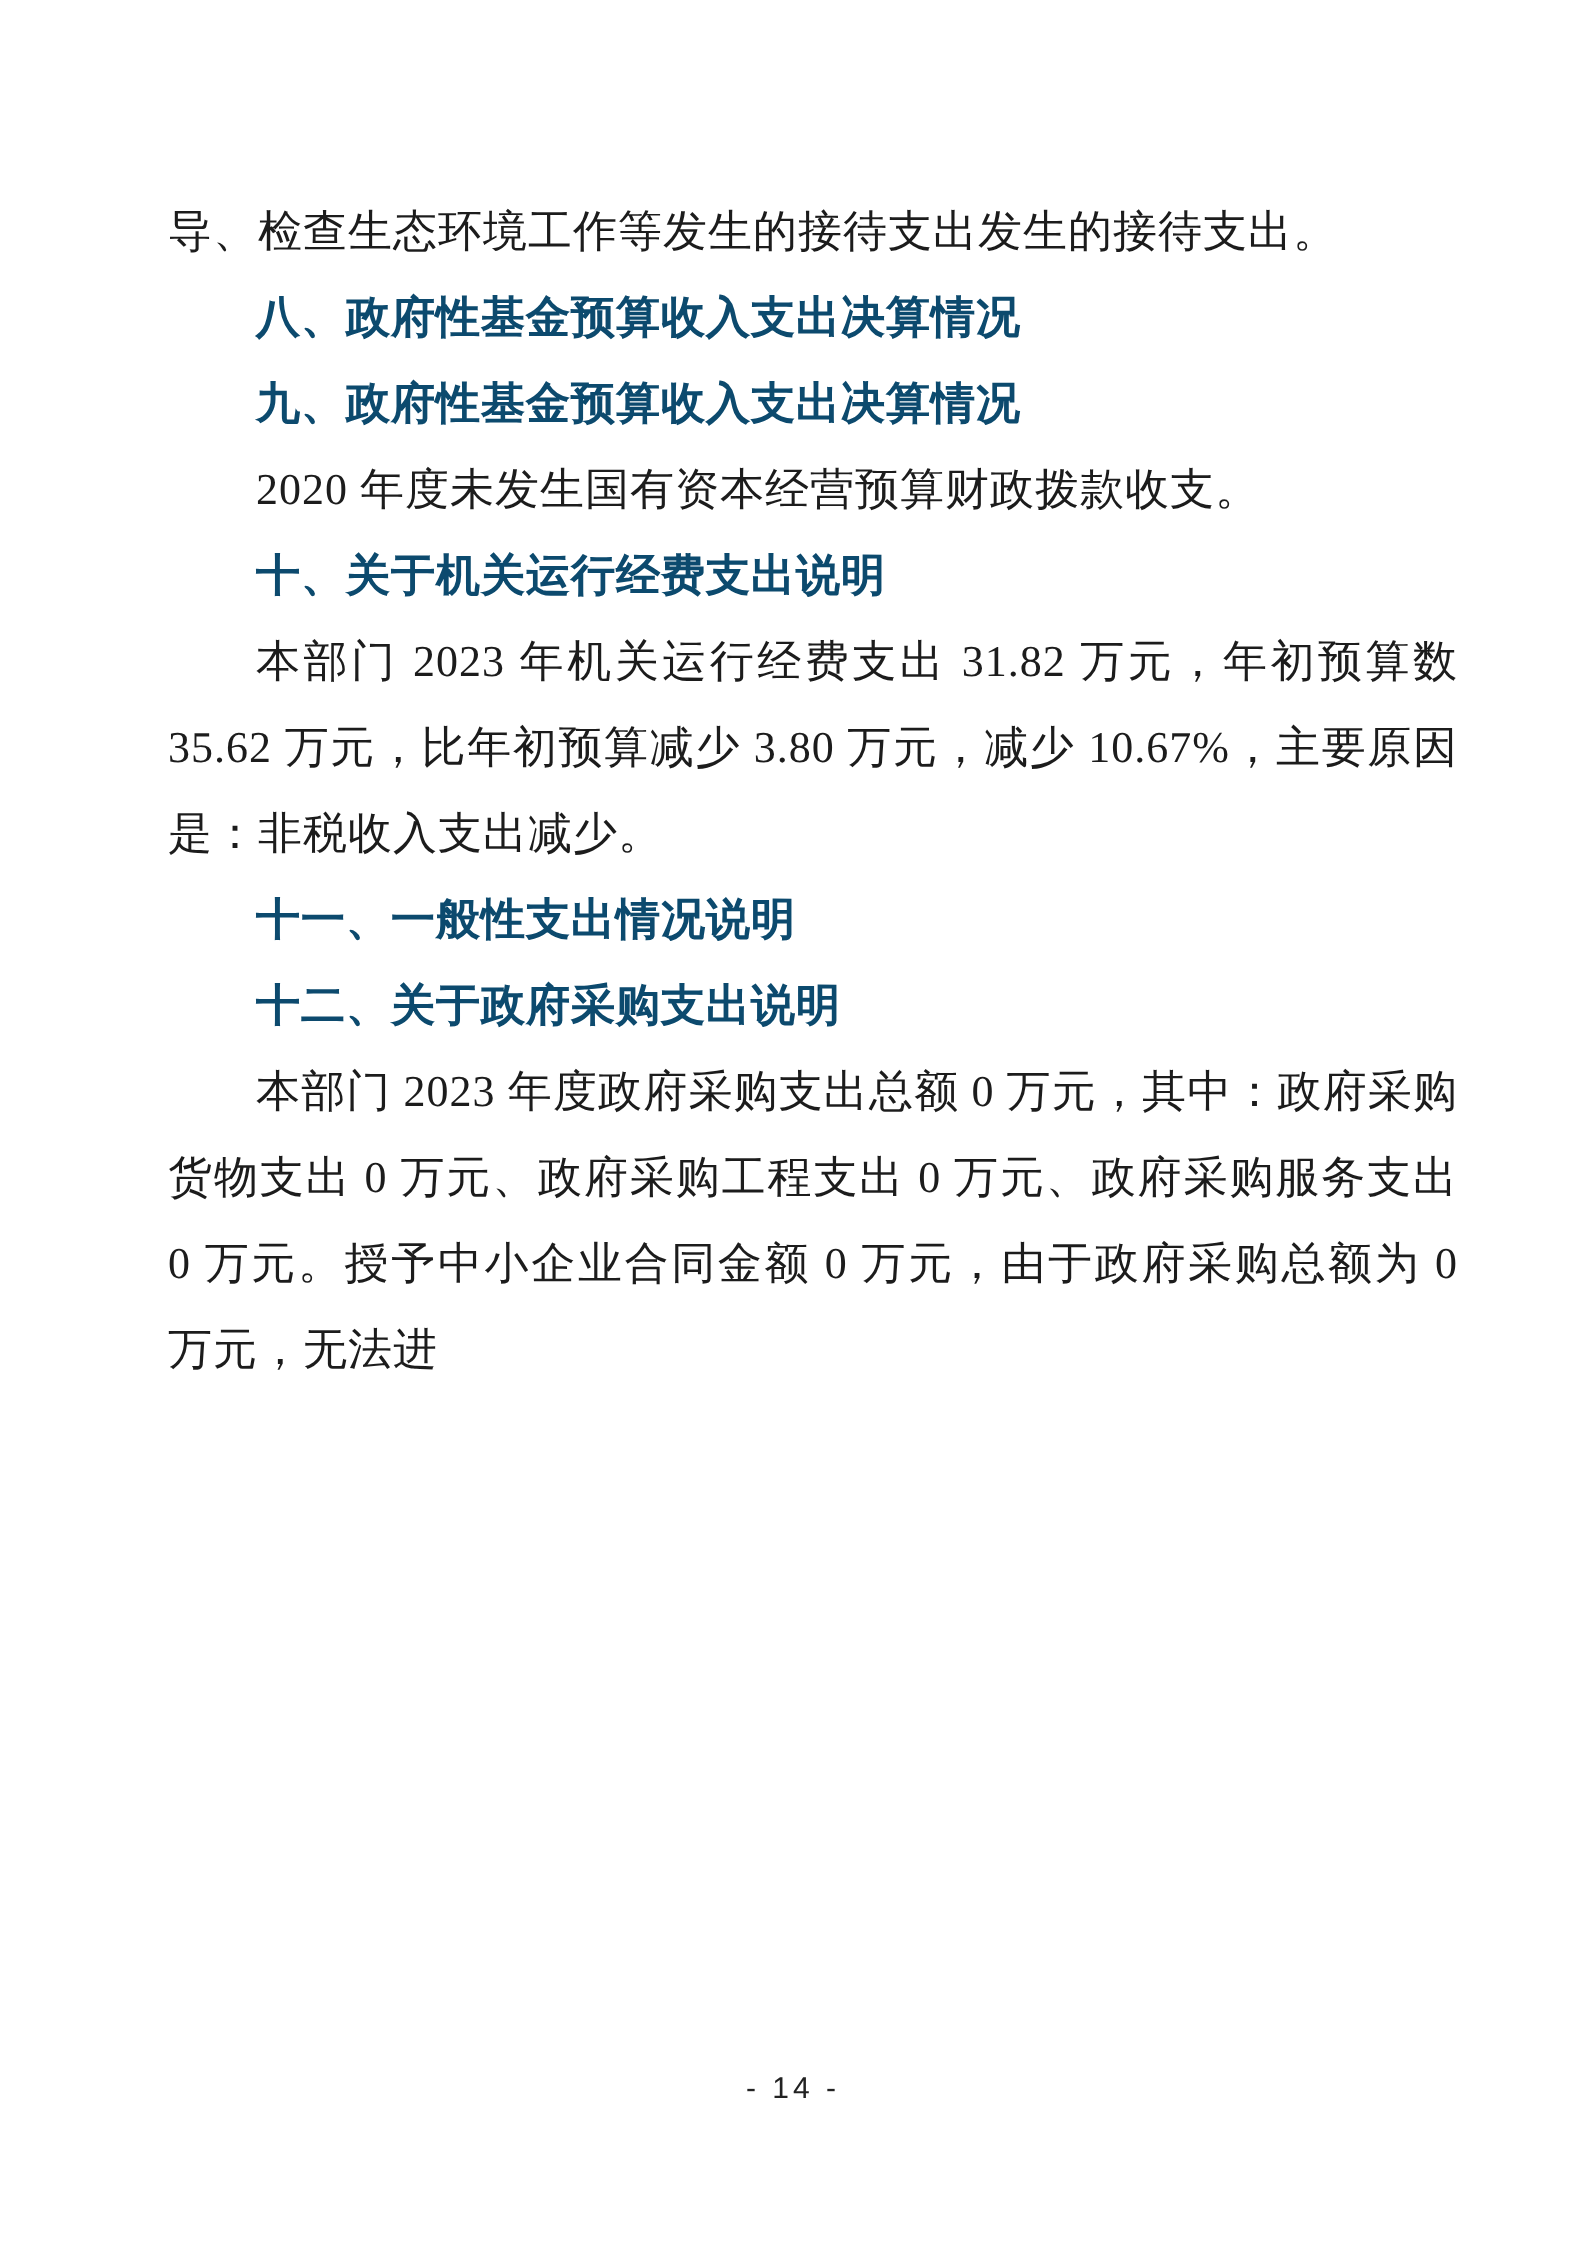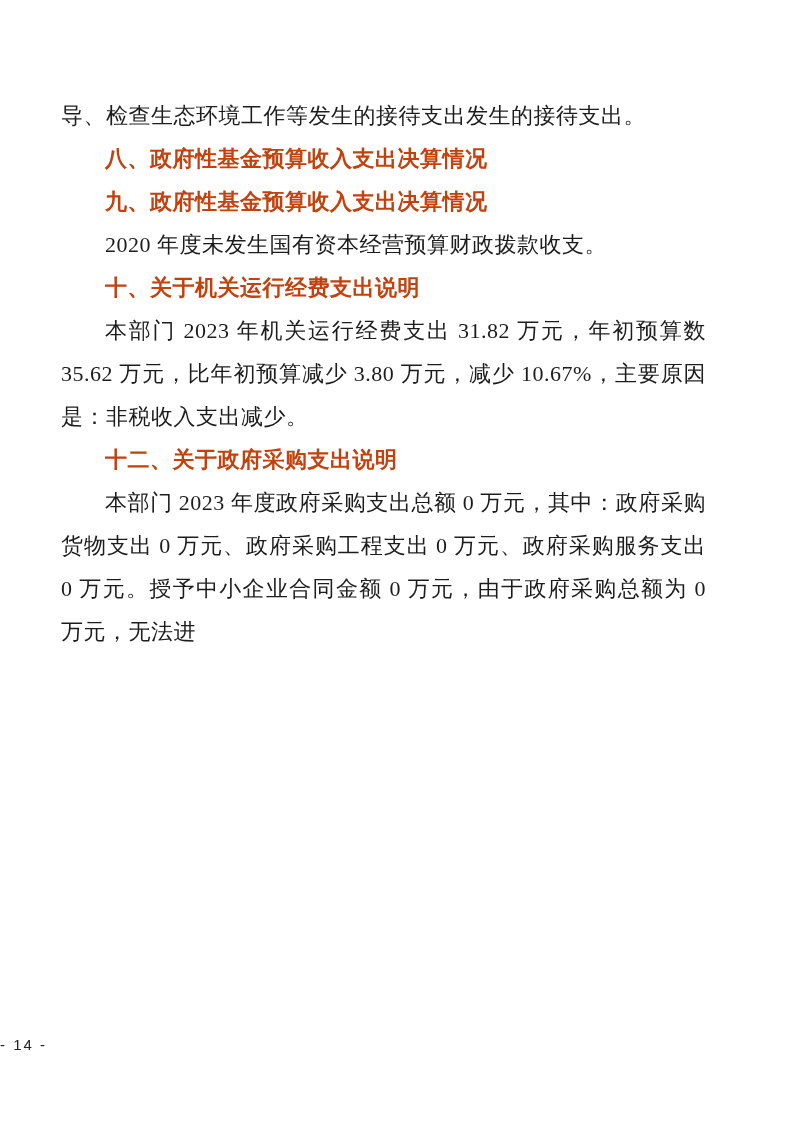--- a/index.html
+++ b/index.html
@@ -14,64 +14,66 @@
     margin: 0 auto;
     background: #ffffff;
     overflow: hidden;
     box-sizing: border-box;
     color: #1c1c1c;
     font-family: "Liberation Serif", "DejaVu Serif", serif;
   }
   .content {
     position: absolute;
     top: 94px;
-    left: 61px;
+    left: 84px;
     width: 645px;
     font-size: 22px;
     line-height: 43px;
     letter-spacing: 0.5px;
   }
   .content p {
     margin: 0;
     text-align: justify;
     text-justify: inter-ideograph;
     text-indent: 2em;
   }
   .content p.cont {
     text-indent: 0;
   }
   .content .heading {
     margin: 0;
     font-family: "Liberation Sans", "DejaVu Sans", sans-serif;
     font-weight: 700;
     font-size: 22px;
     line-height: 43px;
-    color: #c2410c;
+    color: #0c4a6e;
     text-indent: 2em;
     text-align: left;
   }
   .footer {
     position: absolute;
     top: 1036px;
     left: 0;
     width: 100%;
+    text-align: center;
     font-family: "Liberation Sans", "DejaVu Sans", sans-serif;
     font-size: 15px;
     letter-spacing: 2px;
     color: #222222;
   }
 </style>
 </head>
 <body>
 
 <div class="page">
   <div class="content">
     <p class="cont">导、检查生态环境工作等发生的接待支出发生的接待支出。</p>
     <p class="heading">八、政府性基金预算收入支出决算情况</p>
     <p class="heading">九、政府性基金预算收入支出决算情况</p>
     <p>2020 年度未发生国有资本经营预算财政拨款收支。</p>
     <p class="heading">十、关于机关运行经费支出说明</p>
     <p>本部门 2023 年机关运行经费支出 31.82 万元，年初预算数 35.62 万元，比年初预算减少 3.80 万元，减少 10.67%，主要原因是：非税收入支出减少。</p>
+    <p class="heading">十一、一般性支出情况说明</p>
     <p class="heading">十二、关于政府采购支出说明</p>
     <p>本部门 2023 年度政府采购支出总额 0 万元，其中：政府采购货物支出 0 万元、政府采购工程支出 0 万元、政府采购服务支出 0 万元。授予中小企业合同金额 0 万元，由于政府采购总额为 0 万元，无法进</p>
   </div>
   <div class="footer">- 14 -</div>
 </div>
 
 </body></html>

